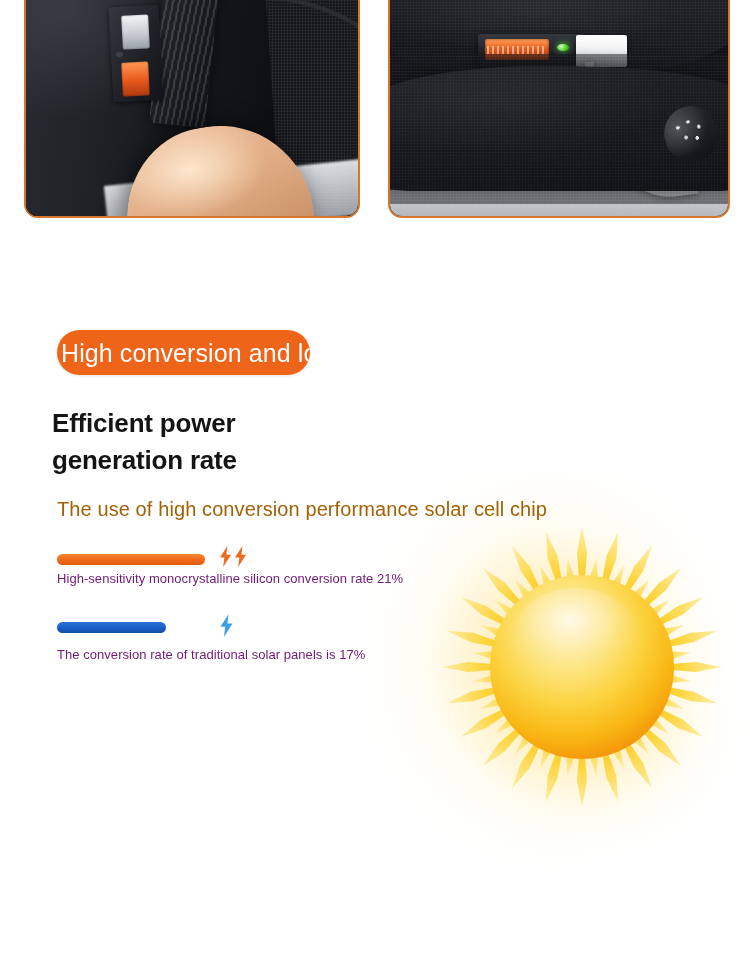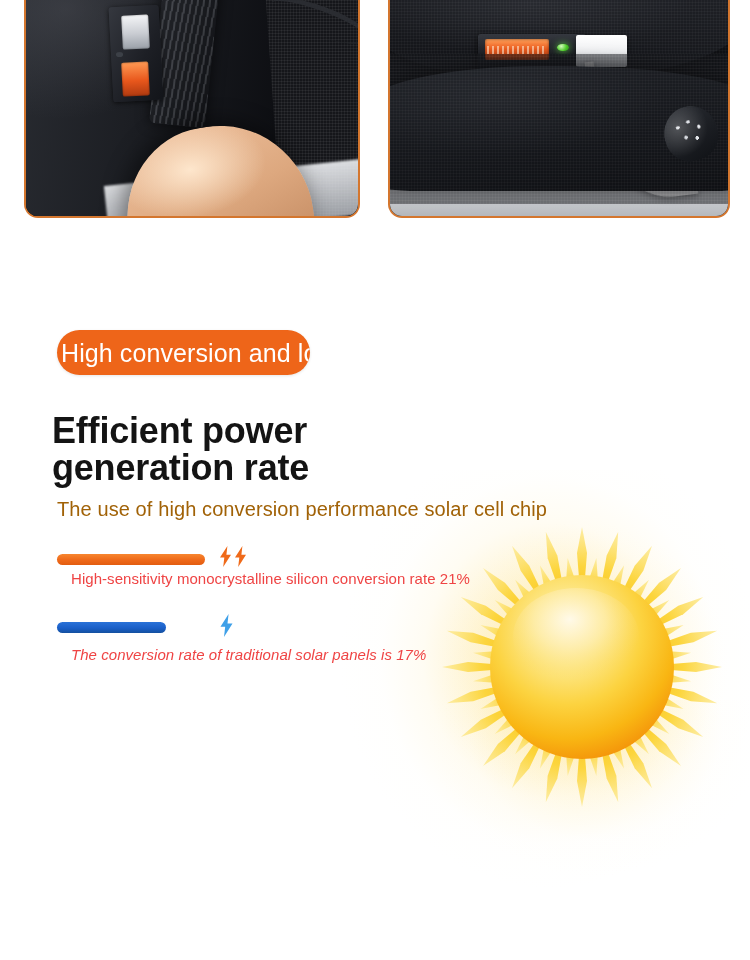--- a/index.html
+++ b/index.html
@@ -297,21 +297,21 @@
     line-height: 1;
     letter-spacing: 0.1px;
   }
 
   .headline {
     position: absolute;
     left: 52px;
     top: 88px;
     width: 330px;
     color: #141414;
-    font-size: 36px;
+    font-size: 26px;
     line-height: 37px;
     letter-spacing: -0.2px;
     white-space: pre-line;
   }
 
   .subhead {
     position: absolute;
     left: 57px;
     top: 176px;
     width: 620px;
@@ -353,28 +353,27 @@
     position: absolute;
     display: flex;
     align-items: center;
   }
   .bolts-orange { left: 219px; top: 6px; gap: 2px; }
   .bolts-blue   { left: 219px; top: 2px; }
 
   .cmp-caption {
     position: absolute;
     left: 57px;
-    color: #ef4444;
-    font-size: 15px;
+    color: #701a75;
+    font-size: 13px;
     line-height: 20px;
     letter-spacing: 0.05px;
-    margin-left: 14px;
   }
   .cap-1 { top: 29px; width: 400px; }
-  .cap-2 { top: 33px; width: 420px; font-style: italic; }
+  .cap-2 { top: 33px; width: 420px; }
 
   
   .sun-wrap {
     position: absolute;
     left: 434px;
     top: 519px;
     width: 296px;
     height: 296px;
     z-index: 2;
   }

